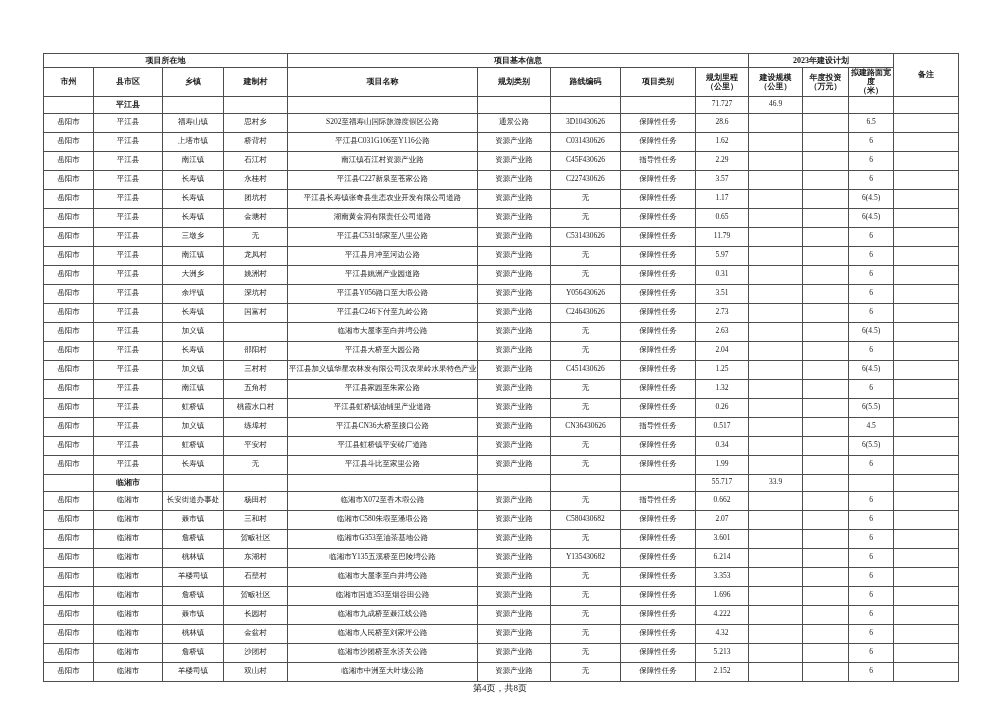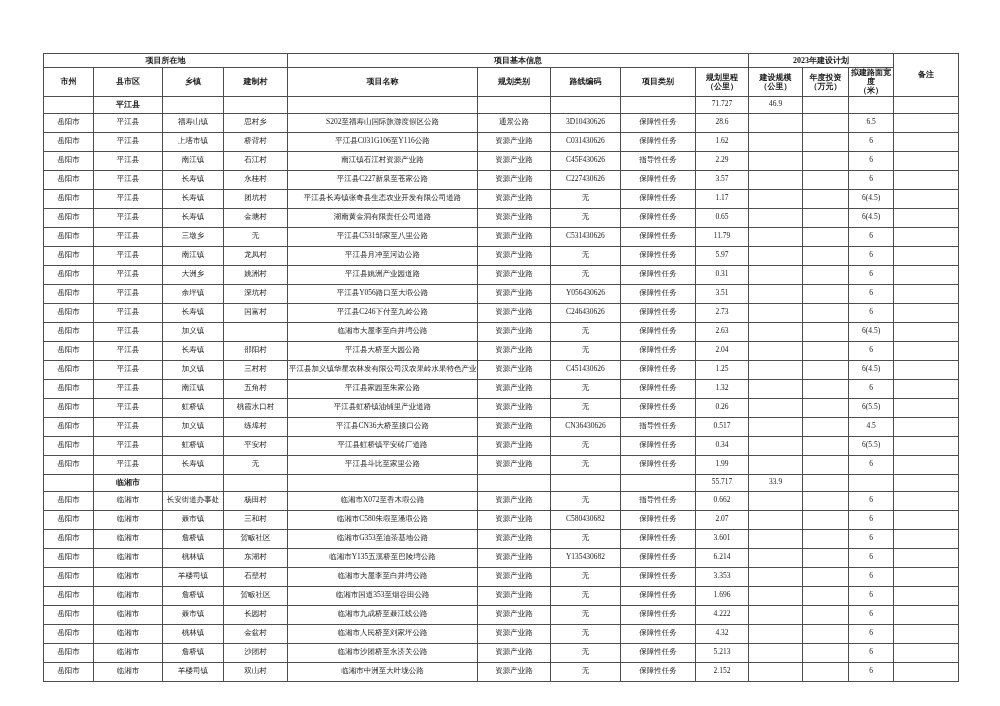--- a/index.html
+++ b/index.html
@@ -540,13 +540,14 @@
           <td>保障性任务</td>
           <td>2.152</td>
           <td></td>
           <td></td>
           <td>6</td>
           <td></td>
         </tr>
       </tbody>
   </table>
 
+  <div class="footer">第4页，共8页</div>
 </div>
 
 </body></html>

